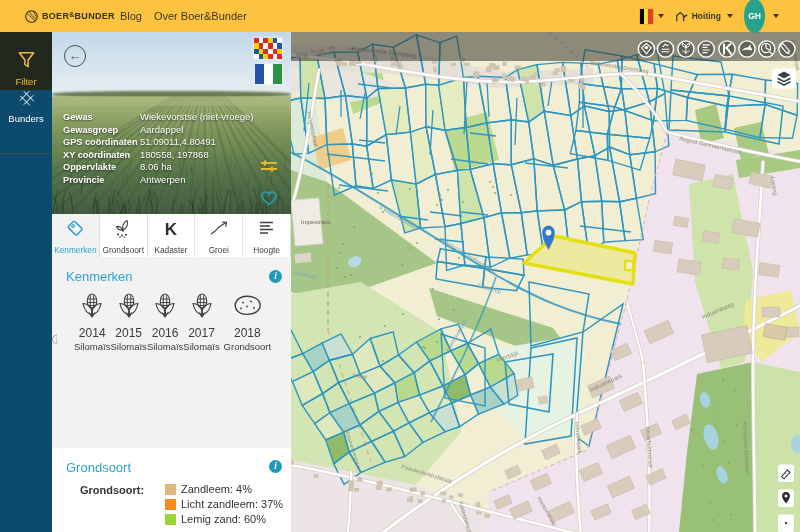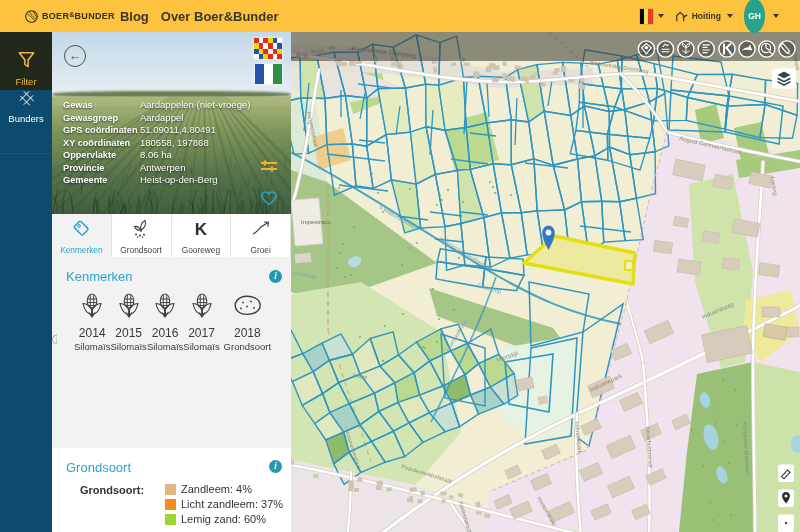--- a/index.html
+++ b/index.html
@@ -1,40 +1,40 @@
 <!DOCTYPE html>
 <html><head><meta charset="utf-8"><style>
 *{margin:0;padding:0;box-sizing:border-box}
 html{-webkit-font-smoothing:antialiased}
 body{width:800px;height:532px;overflow:hidden;font-family:"Liberation Sans",sans-serif;position:relative;background:#fff}
 .topbar{position:absolute;left:0;top:0;width:800px;height:32px;background:#fdc33e;display:flex;align-items:center;z-index:30}
 .logo{display:flex;align-items:center;margin-left:25px}
 .logotext{font-weight:bold;font-size:9px;color:#33301f;letter-spacing:.3px;margin-left:4px}
 .logotext sup{font-size:7px;vertical-align:2px}
-.navlink{font-size:13px;font-weight:bold;color:#3a372a}
+.navlink{font-size:11px;font-weight:normal;color:#3a372a}
 .tb-right{margin-left:auto;display:flex;align-items:center;margin-right:21px}
 .flag-be{width:13px;height:15px;display:flex;box-shadow:0 0 0 .5px rgba(0,0,0,.15)}
 .flag-be div{flex:1}
 .caret{width:0;height:0;border-left:3.5px solid transparent;border-right:3.5px solid transparent;border-top:4px solid #3a372a;margin-left:5px}
 .hoiting{display:flex;align-items:center;margin-left:11px;font-size:8.5px;font-weight:bold;color:#3a372a}
 .avatar{width:21px;height:34px;border-radius:50%;background:#28a28b;color:#fff;font-size:8.5px;font-weight:bold;display:flex;align-items:center;justify-content:center;margin-left:11px}
 .sidebar{position:absolute;left:0;top:32px;width:52px;height:528px;background:#0c4a6e;z-index:25}
 .sb-item{width:52px;text-align:center}
 .sb-filter{height:58px;background:#22281b;color:#eeb845;padding-top:19px}
 .sb-bunders{height:64px;color:#fff;border-bottom:1px solid #3a5046;}
 .sb-item .lbl{font-size:9.5px;margin-top:3px}
 .sb-bottom{position:absolute;bottom:0;left:0;width:52px;height:14px;overflow:hidden}
 .panel{position:absolute;left:52px;top:32px;width:239px;height:500px;background:#f2f2f2;z-index:20;overflow:hidden}
 .photo{position:relative;width:239px;height:182px;overflow:hidden}
 .sky{position:absolute;left:0;top:0;width:100%;height:66px;background:linear-gradient(#c3d8e9,#e9eff2)}
 .trees{position:absolute;left:0;top:59px;width:100%;height:7px;background:#6b7c55;border-radius:40%;filter:blur(0.8px)}
 .field{position:absolute;left:0;top:65px;width:100%;height:117px;background:linear-gradient(#a9b87c 0%,#7d9459 30%,#58744a 65%,#415d40 100%)}
 .backbtn{position:absolute;left:12px;top:13px;width:22px;height:22px;border:1.6px solid #4c5250;border-radius:50%;color:#4c5250;text-align:center;line-height:19px;font-size:13px}
 .flags{position:absolute;right:9px;top:6px}
-.infos{position:absolute;left:11px;top:67px;color:#fff;font-size:9.5px;line-height:12.55px;text-shadow:0 1px 2px rgba(0,0,0,.6);white-space:nowrap}
+.infos{position:absolute;left:11px;top:79px;color:#fff;font-size:9.5px;line-height:12.55px;text-shadow:0 1px 2px rgba(0,0,0,.6);white-space:nowrap}
 .infos .r{display:flex}
 .infos .k{width:77px;font-weight:bold;flex:none;font-size:9.2px}
 .tabs{display:flex;height:43px;background:#fff}
 .tab{flex:1;text-align:center;border-right:1px solid #e2e2e2;padding-top:5px;color:#3e3e3e}
 .tab .tl{font-size:8.3px;margin-top:3px}
 .tab.active{background:#f2f2f2;color:#2ba3cc}
 .sect{background:#f2f2f2;height:191px;position:relative}
 .sect2{background:#fff;height:84px;position:relative}
 .shead{color:#2ba3cc;font-size:13px;padding:12px 0 0 14px}
 .iinfo{position:absolute;right:9px;width:13px;height:13px;border-radius:50%;background:#1f9ab5;color:#fff;font-size:9.5px;font-weight:bold;text-align:center;line-height:13px;font-family:"Liberation Serif",serif;font-style:italic}
@@ -248,45 +248,41 @@
         </div>
         <div style="width:27px;height:20px;display:flex;margin-top:5px;margin-left:1px;box-shadow:0 0 3px rgba(255,255,255,.8)">
           <div style="flex:1;background:#2553a8"></div>
           <div style="flex:1;background:#fff"></div>
           <div style="flex:1;background:#2a9147"></div>
         </div>
       </div>
 <div class="infos">
 <div class="r">
           <span class="k">Gewas</span>
-          <span>Aardappelen (niet-vroege)</span>
+          <span>Wiekevorstse (niet-vroege)</span>
         </div>
 <div class="r">
           <span class="k">Gewasgroep</span>
           <span>Aardappel</span>
         </div>
 <div class="r">
           <span class="k">GPS coördinaten</span>
           <span>51.09011,4.80491</span>
         </div>
 <div class="r">
           <span class="k">XY coördinaten</span>
           <span>180558, 197868</span>
         </div>
 <div class="r">
           <span class="k">Oppervlakte</span>
           <span>8.06 ha</span>
         </div>
 <div class="r">
           <span class="k">Provincie</span>
           <span>Antwerpen</span>
-        </div>
-<div class="r">
-          <span class="k">Gemeente</span>
-          <span>Heist-op-den-Berg</span>
         </div>
 </div>
 <svg width="18" height="16" viewBox="0 0 18 16" style="position:absolute;right:13px;top:126px">
         <path d="M1,5 h16 M1,11 h16" stroke="#f0b42c" stroke-width="2"></path>
         <path d="M5,2.4 v5.2 M12,8.4 v5.2" stroke="#f0b42c" stroke-width="2.4"></path>
       </svg>
 <svg width="16" height="15" viewBox="0 0 16 15" style="position:absolute;right:14px;top:159px">
         <path d="M8,13.5 C3,9.8 1,7.4 1,4.8 C1,2.6 2.7,1 4.8,1 C6.1,1 7.3,1.7 8,2.9 C8.7,1.7 9.9,1 11.2,1 C13.3,1 15,2.6 15,4.8 C15,7.4 13,9.8 8,13.5 Z" fill="none" stroke="#1ba7c0" stroke-width="1.5"></path>
       </svg>
 </div>
@@ -301,25 +297,28 @@
           <path d="M10,11 C9,7 10,4 14,1.5 C15.5,5 14,9 10,11 Z" fill="none" stroke="#3e3e3e" stroke-width="1.1"></path>
           <path d="M10,11 C8,8 6,7 3.5,7.5 C4.5,10 7,11.5 10,11 Z M10,11 v2" fill="none" stroke="#3e3e3e" stroke-width="1.1"></path>
           <circle cx="5" cy="15.5" r="1" fill="#3e3e3e"></circle>
           <circle cx="9" cy="16.5" r="1" fill="#3e3e3e"></circle>
           <circle cx="13" cy="15.8" r="1" fill="#3e3e3e"></circle>
           <circle cx="7" cy="18" r="0.8" fill="#3e3e3e"></circle>
           <circle cx="11.5" cy="18.2" r="0.8" fill="#3e3e3e"></circle>
         </svg><div class="tl">Grondsoort</div></div>
 <div class="tab"><svg width="18" height="19" viewBox="0 0 18 19">
           <text x="9" y="15.5" font-size="17" font-weight="bold" fill="#2e2e2e" text-anchor="middle" font-family="Liberation Sans">K</text>
-        </svg><div class="tl">Gooreweg</div></div>
+        </svg><div class="tl">Kadaster</div></div>
 <div class="tab"><svg width="20" height="19" viewBox="0 0 20 19">
           <path d="M2,15 C6,13 8,10 10,8 L17,3.5" fill="none" stroke="#3e3e3e" stroke-width="1.2"></path>
           <path d="M13,3 l4.5,0.3 -0.8,4.4" fill="none" stroke="#3e3e3e" stroke-width="1.2"></path>
         </svg><div class="tl">Groei</div></div>
+<div class="tab"><svg width="19" height="19" viewBox="0 0 19 19">
+          <path d="M3,3.5 h13 M3,7 h10 M3,10.5 h13 M3,14 h8" stroke="#3e3e3e" stroke-width="1.4" fill="none"></path>
+        </svg><div class="tl">Hoogte</div></div>
 </div>
 <div class="sect">
 <div class="shead">Kenmerken<span class="iinfo" style="top:13px">i</span></div>
 <div style="position:absolute;left:0px;top:76px;width:5px;overflow:hidden;height:14px;color:#777;font-size:10px">ⓘ</div>
 <div class="crops">
 <div class="crop"><svg width="22" height="27" viewBox="0 0 22 27">
             <g fill="none" stroke="#3f3f3f" stroke-width="1.15">
               <path d="M11,2 C14,2 15.7,5.5 15.7,9.3 C15.7,13 13.8,15.8 11,15.8 C8.2,15.8 6.3,13 6.3,9.3 C6.3,5.5 8,2 11,2 Z"></path>
               <path d="M7,7 h8 M7,10.5 h8 M7.8,13.5 h6.4 M9.3,2.6 v13 M12.7,2.6 v13" stroke-width="0.95"></path>
               <path d="M11,22.5 C7,22 3.5,19 2,11.5 C6,11.5 10,14.5 11,19 Z"></path>

